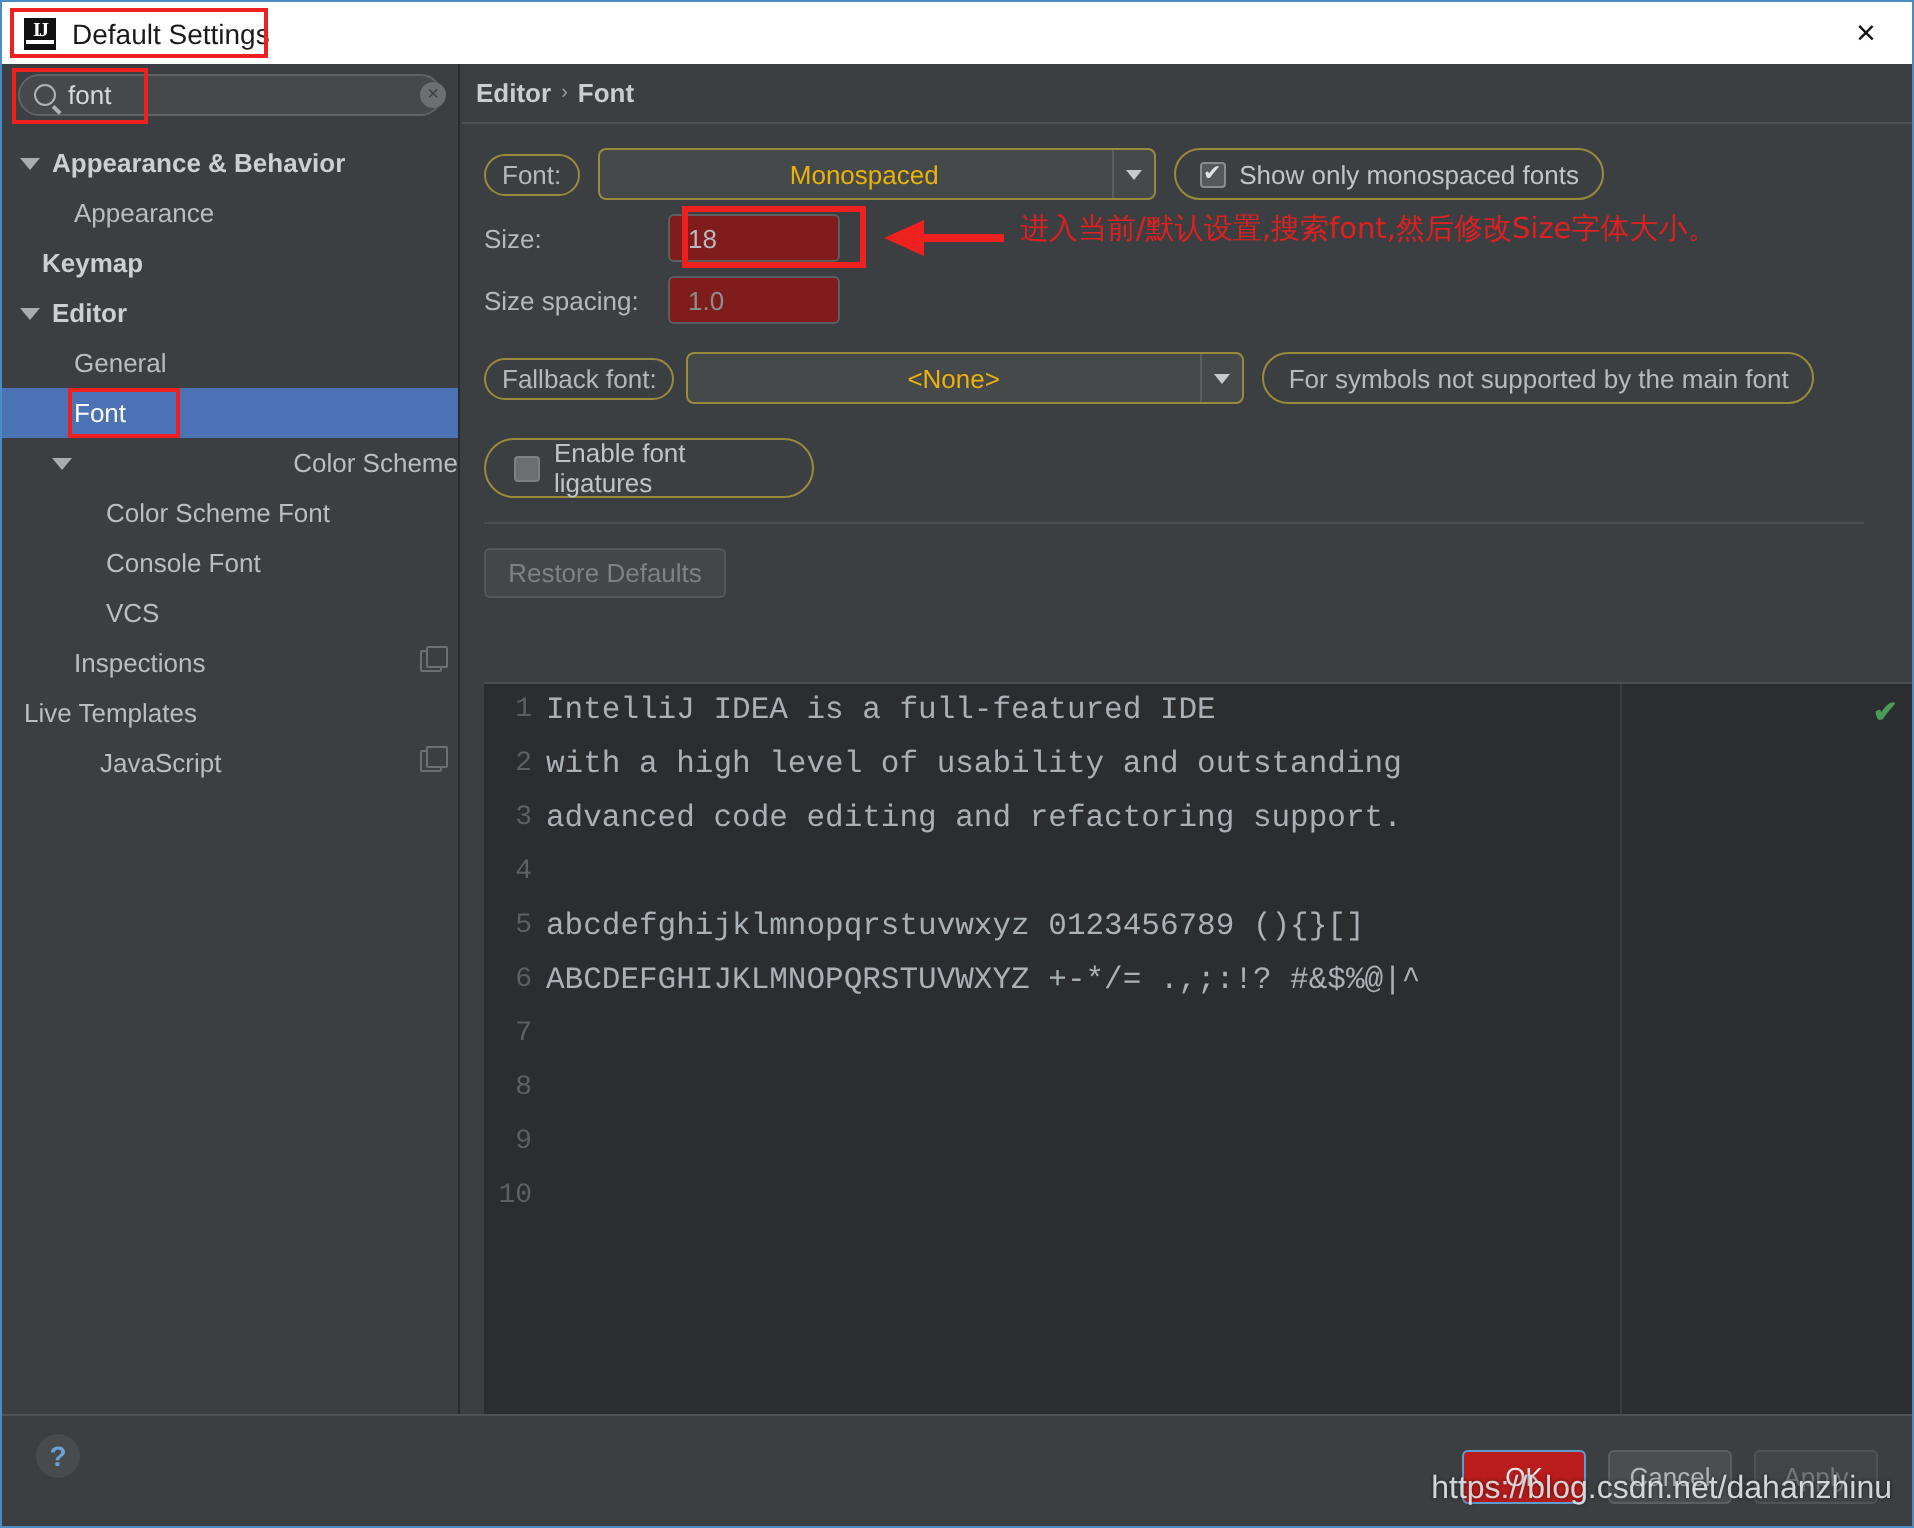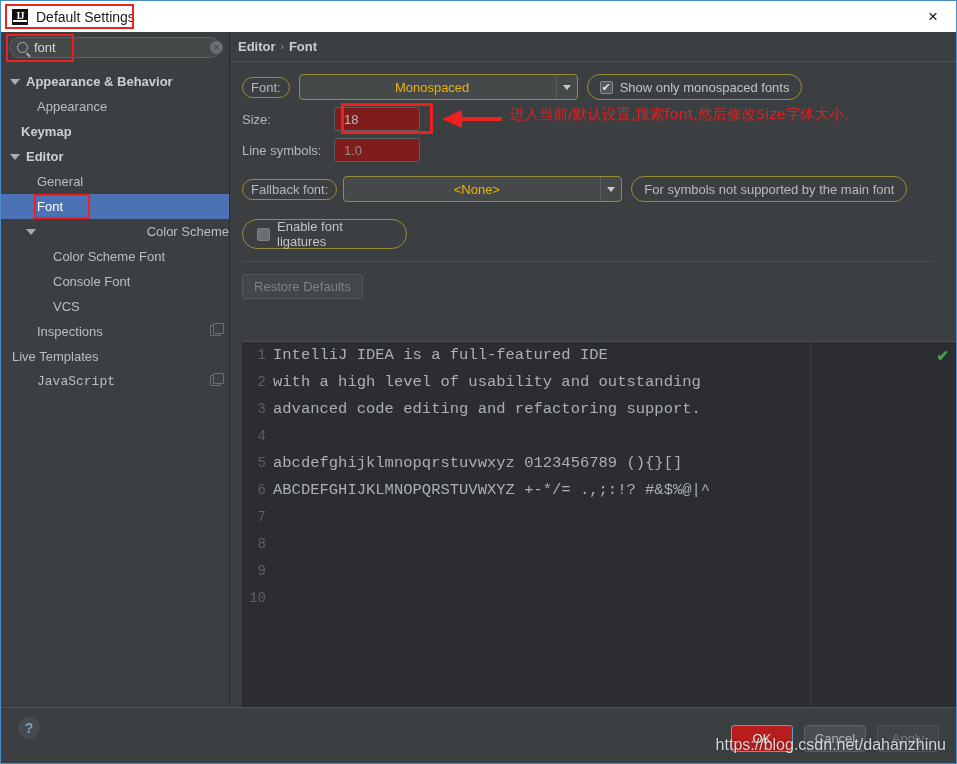--- a/index.html
+++ b/index.html
@@ -450,21 +450,21 @@
           </div>
           <div class="tree-row" style="padding-left: 25px;">
             <span class="twisty blank"></span>
             <span>Inspections</span>
             <span class="row-icon"></span>
           </div>
           <div class="tree-row" style="">
             <span class="twisty blank"></span>
             <span>Live Templates</span>
           </div>
-          <div class="tree-row" style="padding-left: 25px; font-family: Liberation Mono, monospace;">
+          <div class="tree-row" style="padding-left: 38px;">
             <span class="twisty blank"></span>
             <span>JavaScript</span>
             <span class="row-icon"></span>
           </div>
         </div>
     </div>
 
     <div id="rightpanel">
 
       <div id="breadcrumb">
@@ -497,21 +497,21 @@
           <div id="size-annotation"></div>
           <div id="arrow-annotation">
             <span class="head"></span>
               <span class="shaft"></span>
           </div>
           <div id="cn-annotation">进入当前/默认设置,搜索font,然后修改Size字体大小。</div>
         </div>
 
         
         <div class="field-row">
-          <div class="fld-label">Line symbols:</div>
+          <div class="fld-label">Size spacing:</div>
           <div class="numinput dim">1.0</div>
         </div>
 
         
         <div class="field-row" style="margin-top:14px">
           <div class="fld-label hl-pill" style="width:auto">Fallback font:</div>
           <div class="combo" style="margin-left:6px">
             <span class="cval">&lt;None&gt;</span>
             <span class="arrowbox">
                 <i class="caret"></i>

